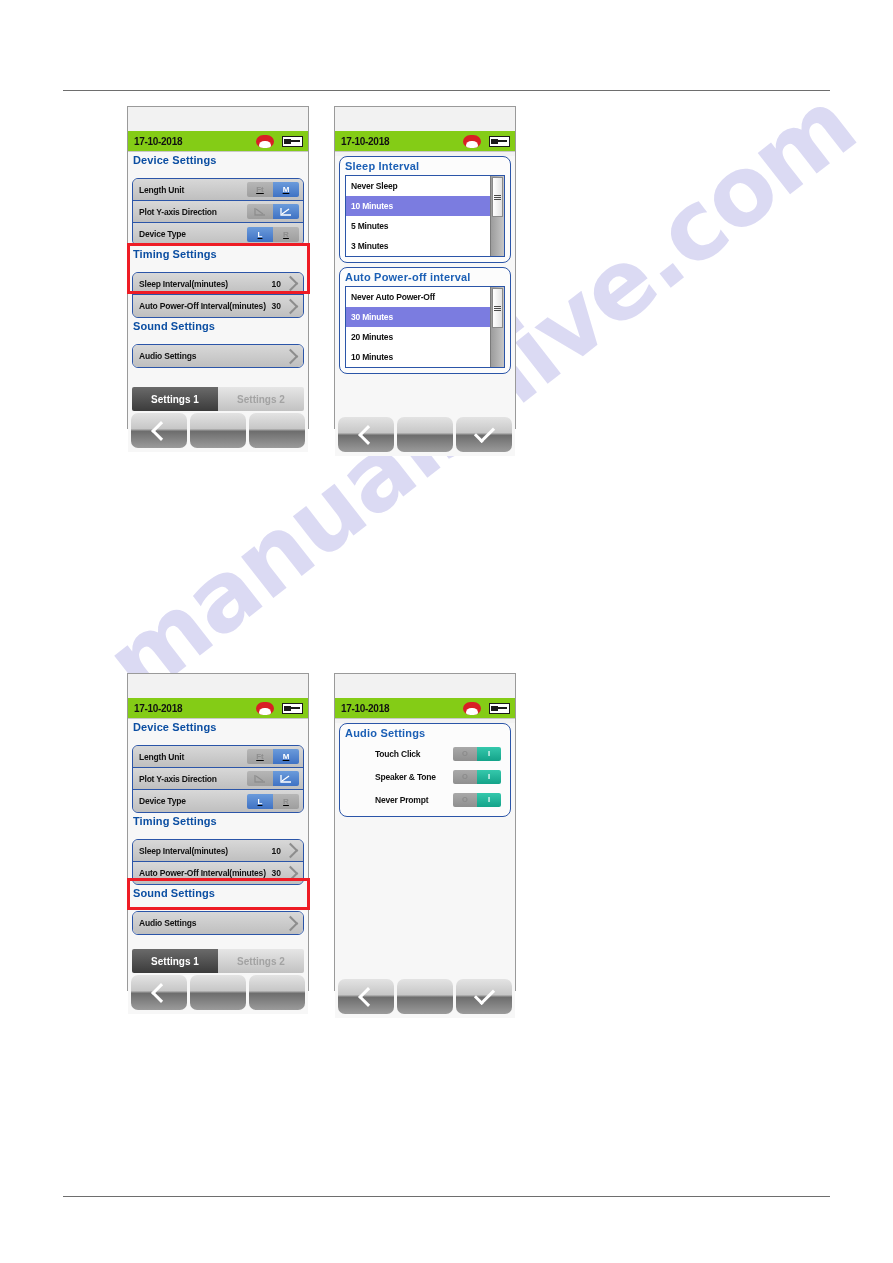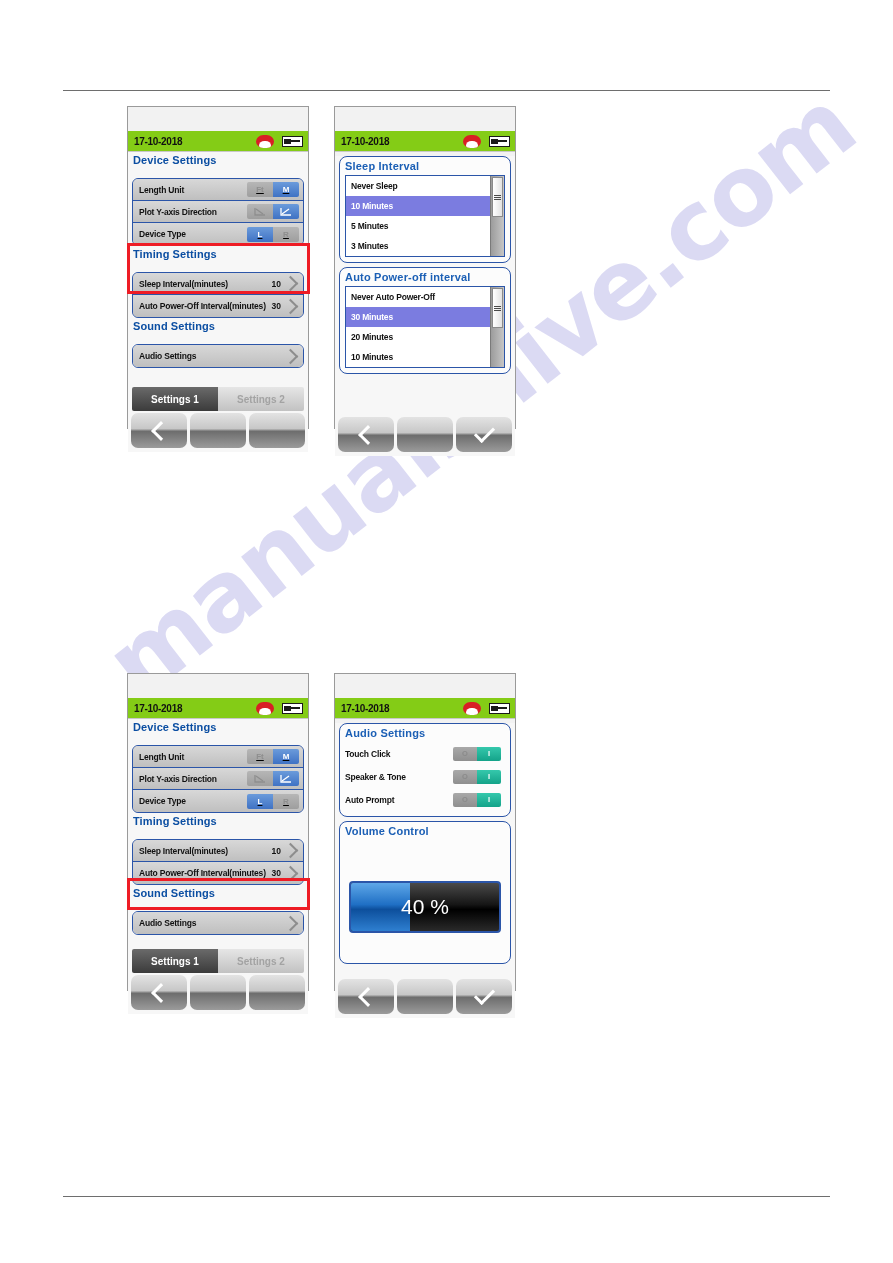--- a/index.html
+++ b/index.html
@@ -323,20 +323,21 @@
   .grip {
     width: 7px; height: 5px;
     background: repeating-linear-gradient(#4a4a4a 0 1px, transparent 1px 2px);
   }
 
   
   .audio-row {
     display: flex;
     align-items: center;
     height: 23px;
+    margin-left: 30px;
   }
   .audio-label {
     flex: 1;
     font-size: 8.5px;
     font-weight: 700;
     color: #111;
     letter-spacing: -0.2px;
   }
   .toggle {
     display: flex;
@@ -624,35 +625,28 @@
         </div>
       </div>
       <div class="audio-row">
         <div class="audio-label">Speaker &amp; Tone</div>
         <div class="toggle">
           <div class="tg-cell">O</div>
           <div class="tg-cell on">I</div>
         </div>
       </div>
       <div class="audio-row">
-        <div class="audio-label">Auto Prompt</div>
+        <div class="audio-label">Never Prompt</div>
         <div class="toggle">
           <div class="tg-cell">O</div>
           <div class="tg-cell on">I</div>
         </div>
       </div>
     </div>
 
-    <div class="panel volume-panel">
-      <div class="panel-title">Volume Control</div>
-      <div class="volbar">
-        <div class="volbar-fill" style="width: 40%;"></div>
-        <div class="volbar-text">40 %</div>
-      </div>
-    </div>
 
     <div class="softkeys">
       <div class="softkey">
           <div class="sk-back"></div>
         </div>
       <div class="softkey"></div>
       <div class="softkey">
           <div class="sk-check"></div>
         </div>
     </div>

